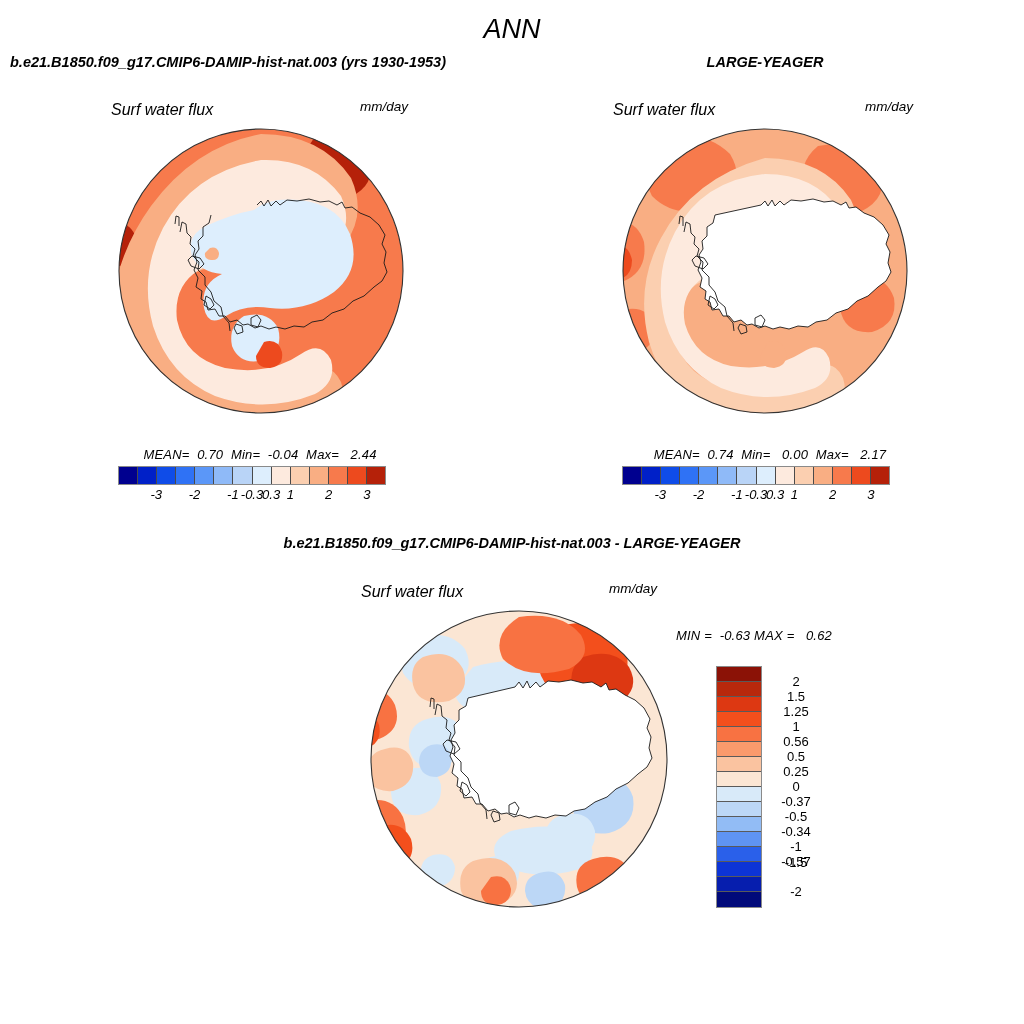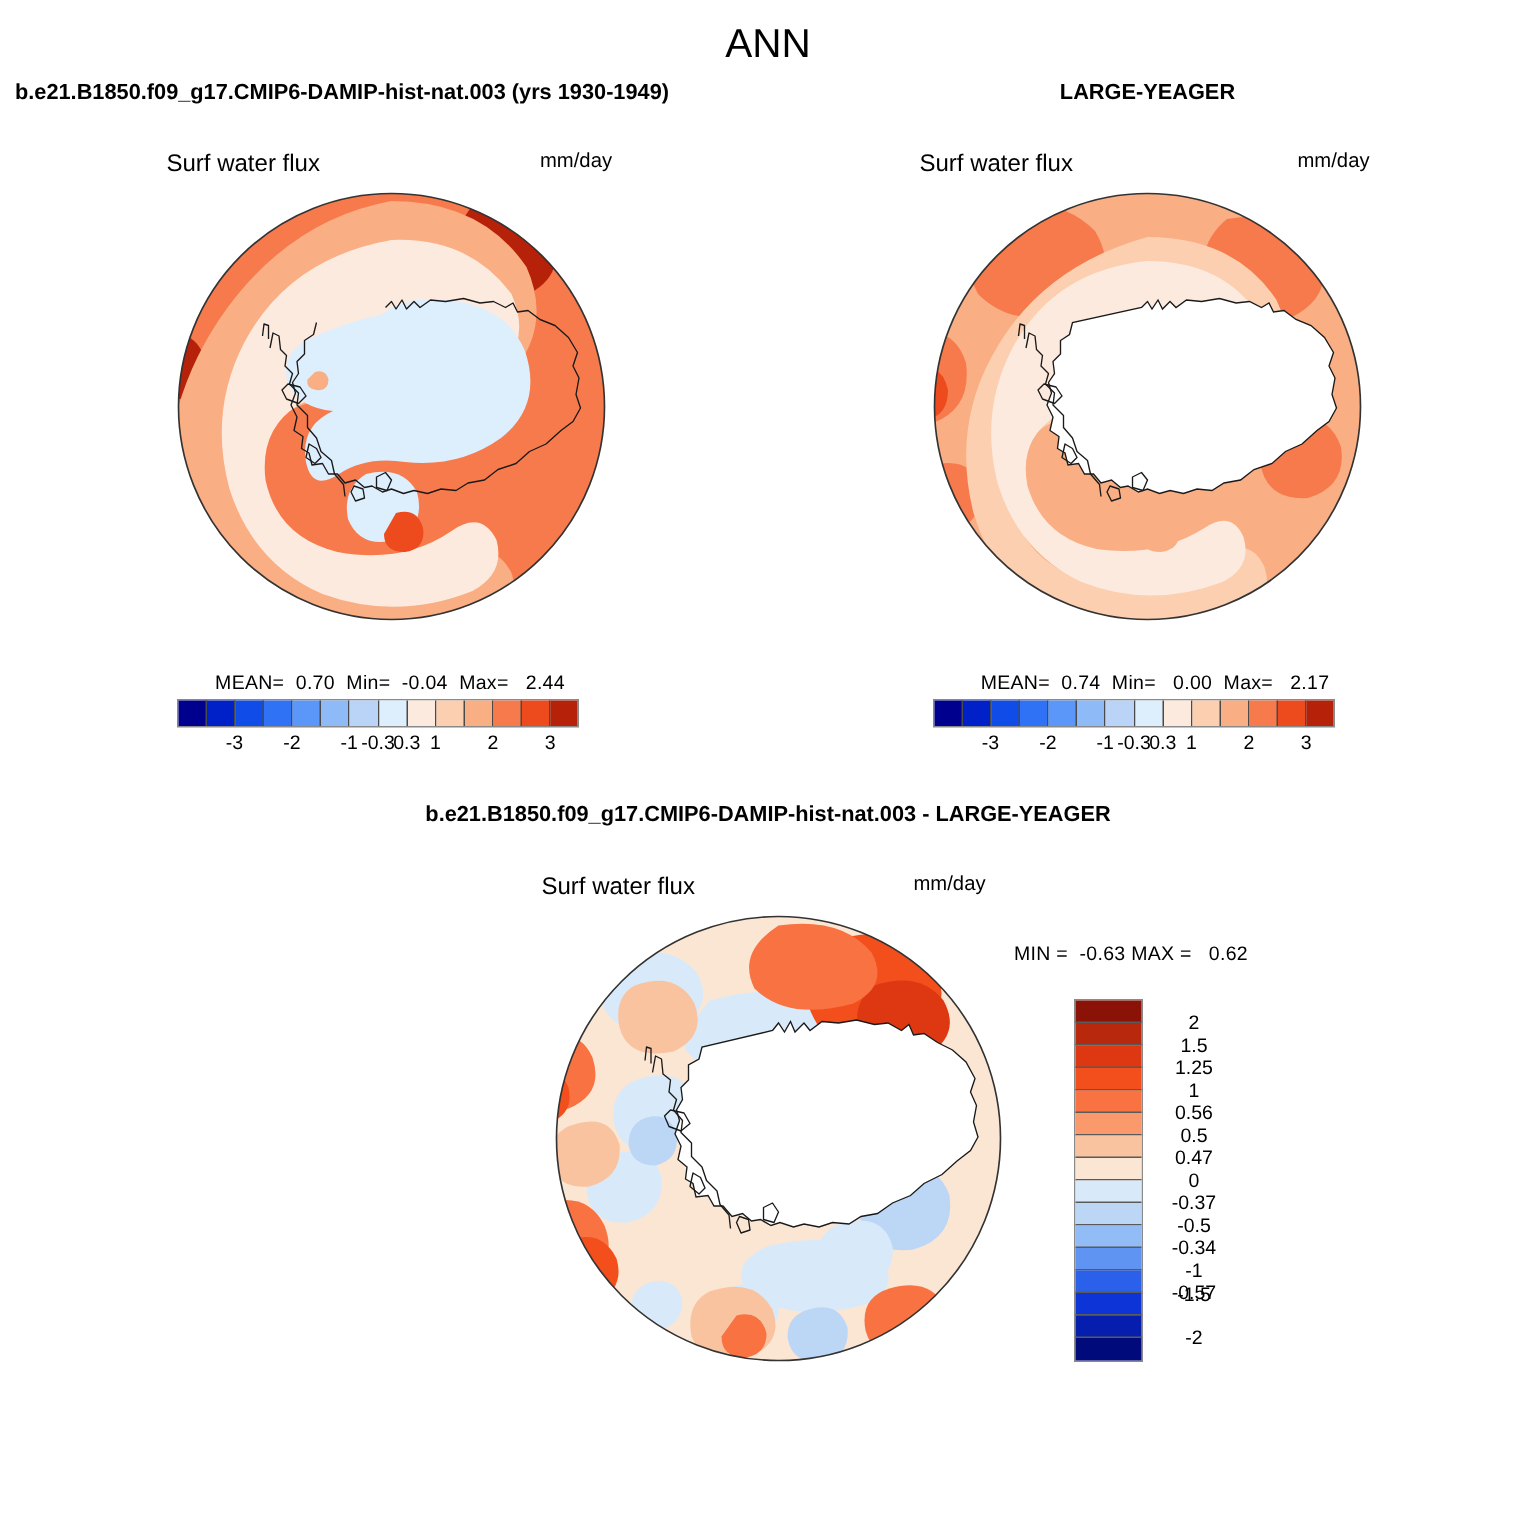--- a/index.html
+++ b/index.html
@@ -1,18 +1,18 @@
 <!DOCTYPE html>
 <html><head>
 <meta charset="utf-8">
 <style>
   html,body{margin:0;padding:0;background:#ffffff;}
   body{width:1024px;height:1024px;position:relative;
        font-family:"Liberation Sans",sans-serif;color:#000;overflow:hidden;}
-  .abs{position:absolute;}
+  .abs{position:absolute;font-style:italic;}
   .ctr{text-align:center;}
   #main-title{left:0;top:14px;width:1024px;font-size:27px;font-weight:400;}
   .panel-title{font-size:14.5px;font-weight:bold;}
   #left-panel-title{left:10px;top:54px;width:520px;text-align:left;}
   #right-panel-title{left:600px;top:54px;width:330px;text-align:center;}
   #diff-panel-title{left:0;top:535px;width:1024px;text-align:center;}
   .var-label{font-size:16px;}
   .unit-label{font-size:13.5px;}
   .stats-line{font-size:13px;letter-spacing:.2px;white-space:pre;}
   .cbar-h{display:flex;border:1px solid #8a8a8a;height:19px;box-sizing:border-box;}
@@ -28,21 +28,21 @@
   .cbar-v-ticks span{position:absolute;font-size:13px;text-align:center;width:56px;}
   svg{display:block;}
   .coast{fill:none;stroke:#1a1a1a;stroke-width:0.9;stroke-linejoin:round;}
   .rim{fill:none;stroke:#333;stroke-width:1.1;}
 </style>
 </head>
 <body>
 
 <div class="abs ctr" id="main-title">ANN</div>
 
-<div class="abs panel-title" id="left-panel-title">b.e21.B1850.f09_g17.CMIP6-DAMIP-hist-nat.003 (yrs 1930-1949)</div>
+<div class="abs panel-title" id="left-panel-title">b.e21.B1850.f09_g17.CMIP6-DAMIP-hist-nat.003 (yrs 1930-1953)</div>
 
 <div class="abs var-label" style="left:111px;top:101px;">Surf water flux</div>
 <div class="abs unit-label" style="left:360px;top:99px;">mm/day</div>
 
 <div class="abs" style="left:118px;top:128px;">
 <svg width="286" height="286" viewBox="0 0 286 286">
   <defs>
         <clipPath id="clipL">
           <circle cx="143" cy="143" r="142"></circle>
         </clipPath>
@@ -284,21 +284,21 @@
     <div class="vseg" style="background:#061eae"></div>
     <div class="vseg" style="background:#010a7a"></div>
   </div>
   <div class="cbar-v-ticks">
     <span style="top:8px">2</span>
     <span style="top:23px">1.5</span>
     <span style="top:38px">1.25</span>
     <span style="top:53px">1</span>
     <span style="top:68px">0.56</span>
     <span style="top:83px">0.5</span>
-    <span style="top:98px">0.47</span>
+    <span style="top:98px">0.25</span>
     <span style="top:113px">0</span>
     <span style="top:128px">-0.37</span>
     <span style="top:143px">-0.5</span>
     <span style="top:158px">-0.34</span>
     <span style="top:173px">-1</span>
     <span style="top:188px">-0.57</span>
     <span style="top:189px">-1.5</span>
     <span style="top:218px">-2</span>
   </div>
 </div>

